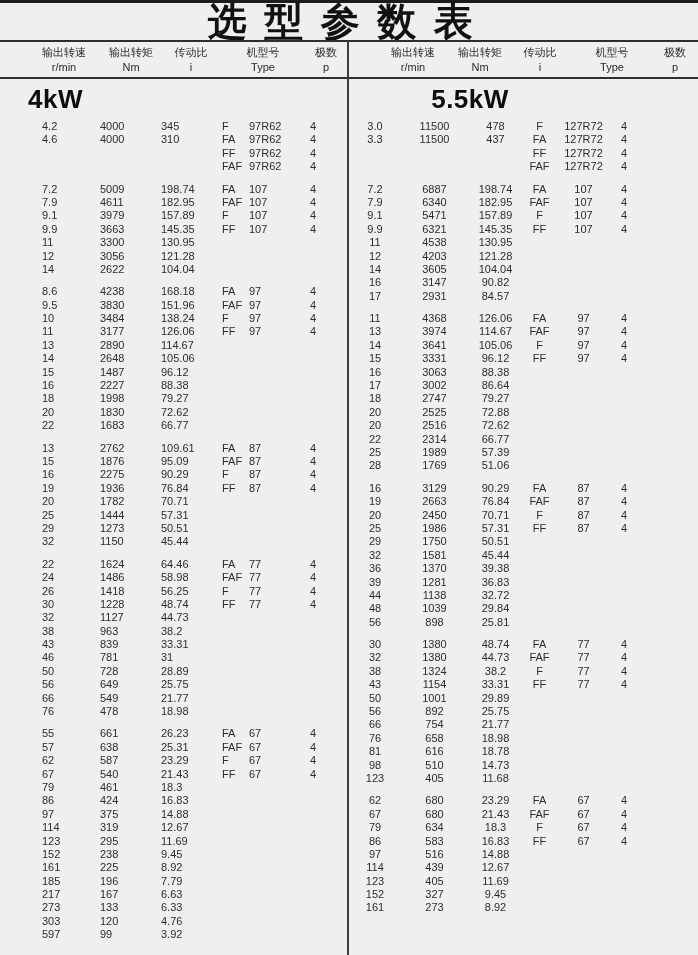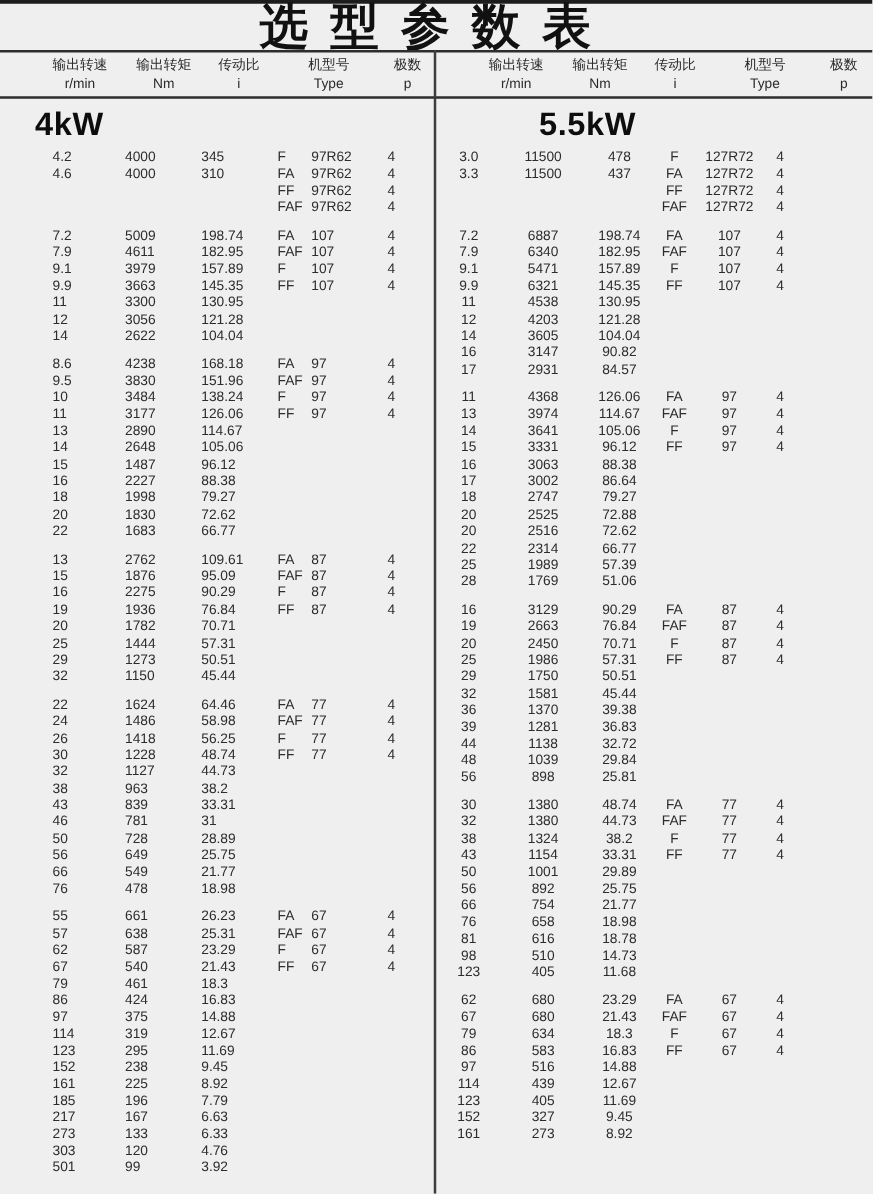--- a/index.html
+++ b/index.html
@@ -609,21 +609,21 @@
             </div>
             <div class="row">
               <span class="cell">303</span>
               <span class="cell">120</span>
               <span class="cell">4.76</span>
               <span class="cell"></span>
               <span class="cell"></span>
               <span class="cell"></span>
             </div>
             <div class="row">
-              <span class="cell">501</span>
+              <span class="cell">597</span>
               <span class="cell">99</span>
               <span class="cell">3.92</span>
               <span class="cell"></span>
               <span class="cell"></span>
               <span class="cell"></span>
             </div>
           </div>
         </div>
     </div>
     <div class="section section-right">

